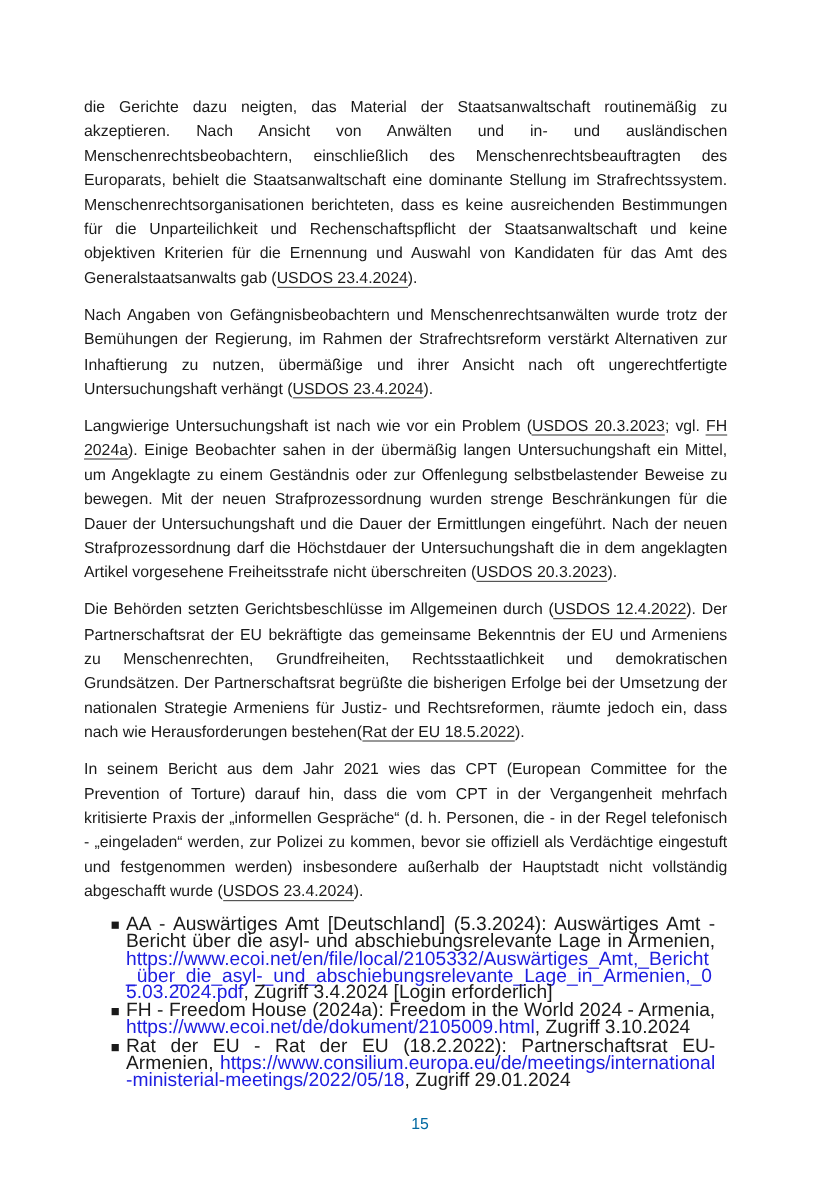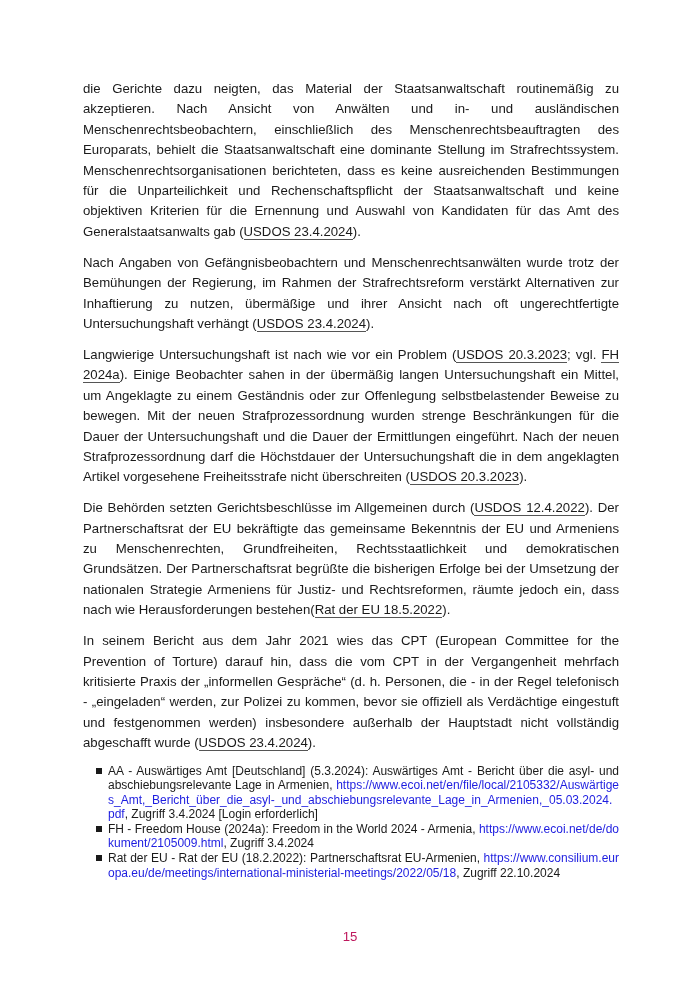--- a/index.html
+++ b/index.html
@@ -1,31 +1,31 @@
 <!DOCTYPE html>
 <html><head>
 <meta charset="utf-8">
 <style>
   html, body { margin: 0; padding: 0; background: #ffffff; }
   body { width: 700px; height: 990px; position: relative; overflow: hidden; }
   .page {
-    position: absolute; left: 83px; top: 79px; width: 536px;
+    position: absolute; left: 70px; top: 79px; width: 536px;
     font-family: "Liberation Sans", sans-serif; font-size: 13.2px;
     line-height: 20.4px; color: #1a1a1a; text-align: justify;
   }
   .para { margin: 0 0 10.5px 0; }
   .cite { color: #1a1a1a; text-decoration: none; border-bottom: 1px solid #555555; padding-bottom: 0px; cursor: pointer; }
   .sources-title { margin: 0 0 20px 0; text-align: left; }
-  .sources { list-style: none; margin: 0; padding: 0 0 0 13px; font-size: 12px; line-height: 14.2px; }
+  .sources { list-style: none; margin: 10px; padding: 0 0 0 13px; font-size: 16px; line-height: 14.2px; }
   .sources li { position: relative; padding-left: 12px; margin-bottom: 1px; text-align: justify; }
   .bullet { position: absolute; left: 0; top: 4px; width: 6px; height: 6px; background: #1a1a1a; }
   .url { color: #1d1de0; text-decoration: none; cursor: pointer; word-break: break-all; }
   .page-number {
     position: absolute; top: 929px; left: 0; width: 700px; text-align: center;
-    font-family: "Liberation Sans", sans-serif; font-size: 13.2px; color: #be185d;
+    font-family: "Liberation Sans", sans-serif; font-size: 13.2px; color: #0369a1;
   }
 </style>
 </head>
 <body>
 
 <div class="page">
 
   <p class="para"><span>die Gerichte dazu neigten, das Material der Staatsanwaltschaft routinemäßig zu akzeptieren. Nach Ansicht von Anwälten und in- und ausländischen Menschenrechtsbeobachtern, einschließlich des Menschenrechtsbeauftragten des Europarats, behielt die Staatsanwaltschaft eine dominante Stellung im Strafrechtssystem. Menschenrechtsorganisationen berichteten, dass es keine ausreichenden Bestimmungen für die Unparteilichkeit und Rechenschaftspflicht der Staatsanwaltschaft und keine objektiven Kriterien für die Ernennung und Auswahl von Kandidaten für das Amt des Generalstaatsanwalts gab (</span><a class="cite">USDOS 23.4.2024</a><span>).</span></p>
 
   <p class="para"><span>Nach Angaben von Gefängnisbeobachtern und Menschenrechtsanwälten wurde trotz der Bemühungen der Regierung, im Rahmen der Strafrechtsreform verstärkt Alternativen zur Inhaftierung zu nutzen, übermäßige und ihrer Ansicht nach oft ungerechtfertigte Untersuchungshaft verhängt (</span><a class="cite">USDOS 23.4.2024</a><span>).</span></p>
@@ -35,21 +35,21 @@
   <p class="para"><span>Die Behörden setzten Gerichtsbeschlüsse im Allgemeinen durch (</span><a class="cite">USDOS 12.4.2022</a><span>). Der Partnerschaftsrat der EU bekräftigte das gemeinsame Bekenntnis der EU und Armeniens zu Menschenrechten, Grundfreiheiten, Rechtsstaatlichkeit und demokratischen Grundsätzen. Der Partnerschaftsrat begrüßte die bisherigen Erfolge bei der Umsetzung der nationalen Strategie Armeniens für Justiz- und Rechtsreformen, räumte jedoch ein, dass nach wie Herausforderungen bestehen(</span><a class="cite">Rat der EU 18.5.2022</a><span>).</span></p>
 
   <p class="para"><span>In seinem Bericht aus dem Jahr 2021 wies das CPT (European Committee for the Prevention of Torture) darauf hin, dass die vom CPT in der Vergangenheit mehrfach kritisierte Praxis der „informellen Gespräche“ (d. h. Personen, die - in der Regel telefonisch - „eingeladen“ werden, zur Polizei zu kommen, bevor sie offiziell als Verdächtige eingestuft und festgenommen werden) insbesondere außerhalb der Hauptstadt nicht vollständig abgeschafft wurde (</span><a class="cite">USDOS 23.4.2024</a><span>).</span></p>
 
 
   <ul class="sources">
     <li>
       <span class="bullet"></span><span>AA - Auswärtiges Amt [Deutschland] (5.3.2024): Auswärtiges Amt - Bericht über die asyl- und abschiebungsrelevante Lage in Armenien, </span><a class="url">https://www.ecoi.net/en/file/local/2105332/Auswärtiges_Amt,_Bericht_über_die_asyl-_und_abschiebungsrelevante_Lage_in_Armenien,_05.03.2024.pdf</a><span>, Zugriff 3.4.2024 [Login erforderlich]</span>
     </li>
     <li>
-      <span class="bullet"></span><span>FH - Freedom House (2024a): Freedom in the World 2024 - Armenia, </span><a class="url">https://www.ecoi.net/de/dokument/2105009.html</a><span>, Zugriff 3.4.2024</span>
+      <span class="bullet"></span><span>FH - Freedom House (2024a): Freedom in the World 2024 - Armenia, </span><a class="url">https://www.ecoi.net/de/dokument/2105009.html</a><span>, Zugriff 3.10.2024</span>
     </li>
     <li>
-      <span class="bullet"></span><span>Rat der EU - Rat der EU (18.2.2022): Partnerschaftsrat EU-Armenien, </span><a class="url">https://www.consilium.europa.eu/de/meetings/international-ministerial-meetings/2022/05/18</a><span>, Zugriff 22.10.2024</span>
+      <span class="bullet"></span><span>Rat der EU - Rat der EU (18.2.2022): Partnerschaftsrat EU-Armenien, </span><a class="url">https://www.consilium.europa.eu/de/meetings/international-ministerial-meetings/2022/05/18</a><span>, Zugriff 29.01.2024</span>
     </li>
   </ul>
 </div>
 
 <div class="page-number">15</div>
 
 </body></html>

